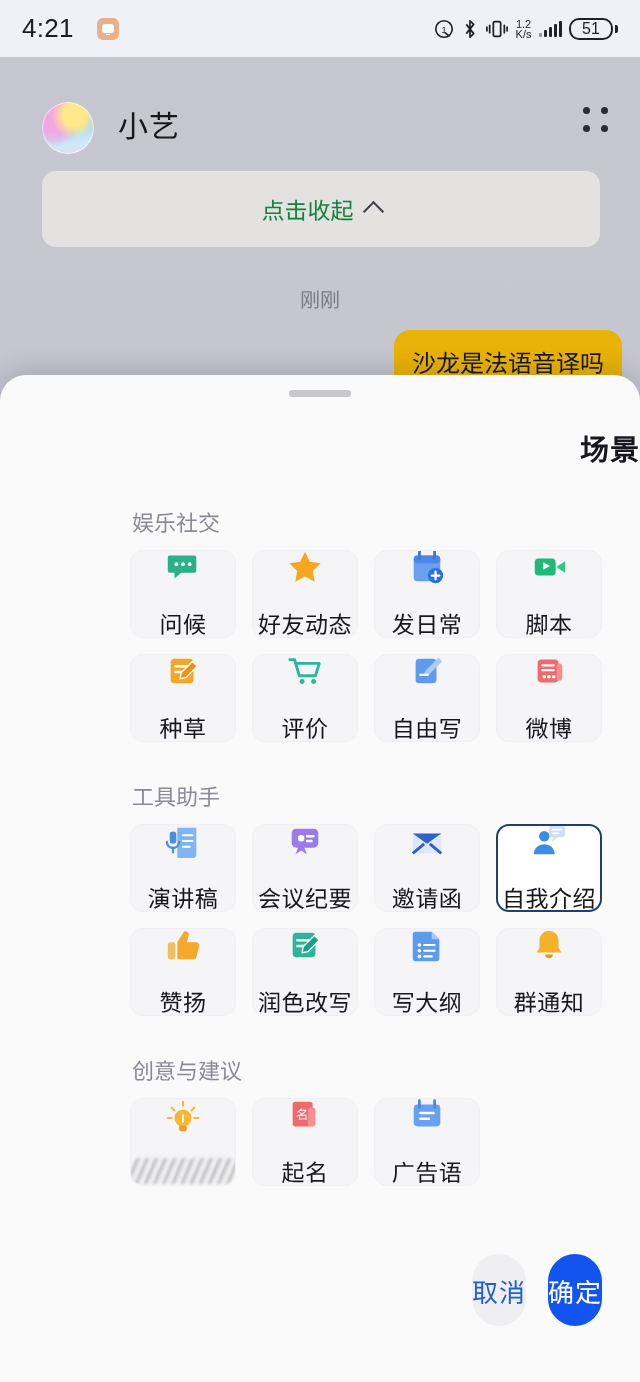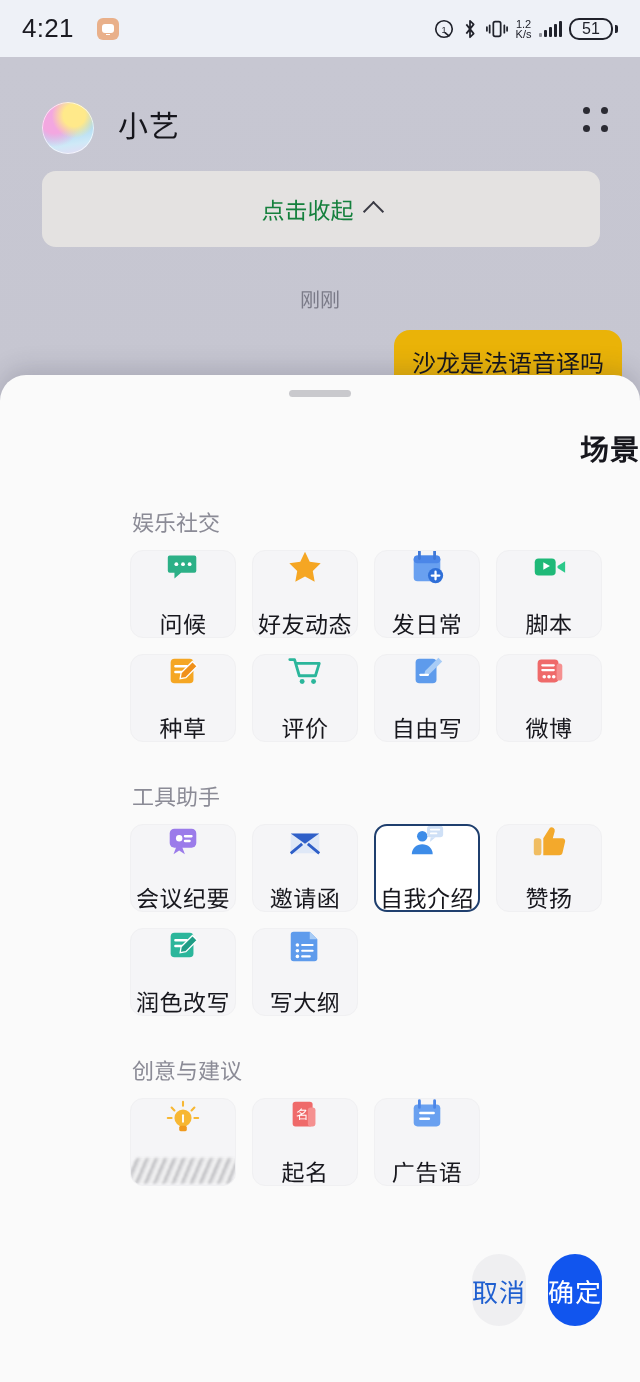--- a/index.html
+++ b/index.html
@@ -297,20 +297,31 @@
             </svg>
           </div>
           <div class="card-label">微博</div>
         </div>
       </div>
       <div class="section-label">工具助手</div>
       <div class="card-grid">
         <div class="card">
           <div class="card-icon">
             <svg width="38" height="38" viewBox="0 0 40 40">
+              <path d="M14 6h20v28a4 4 0 01-4 4H14z" fill="#7eb6f2"></path>
+              <path d="M20 14h10M20 20h10M20 26h7" stroke="#fff" stroke-width="2.2" stroke-linecap="round"></path>
+              <rect x="6" y="10" width="7" height="13" rx="3.5" fill="#4a8ede"></rect>
+              <path d="M3 21a6.5 6.5 0 0013 0M9.5 27v5" stroke="#4a8ede" stroke-width="2.4" stroke-linecap="round" fill="none"></path>
+            </svg>
+          </div>
+          <div class="card-label">演讲稿</div>
+        </div>
+        <div class="card">
+          <div class="card-icon">
+            <svg width="38" height="38" viewBox="0 0 40 40">
               <rect x="6" y="7" width="28" height="20" rx="5" fill="#9b7bea"></rect>
               <circle cx="16" cy="17" r="3.4" fill="#fff"></circle>
               <path d="M22 15h7M22 20h5" stroke="#fff" stroke-width="2.4" stroke-linecap="round"></path>
               <path d="M13 26l-3 8 6-4 6 4-3-8z" fill="#9b7bea"></path>
             </svg>
           </div>
           <div class="card-label">会议纪要</div>
         </div>
         <div class="card">
           <div class="card-icon">
@@ -359,20 +370,29 @@
               <path d="M8 6h17l8 8v20a3 3 0 01-3 3H8a3 3 0 01-3-3V9a3 3 0 013-3z" fill="#5e9bec"></path>
               <path d="M25 6l8 8h-8z" fill="#a8ccf6"></path>
               <circle cx="12" cy="20" r="1.9" fill="#fff"></circle>
               <circle cx="12" cy="26" r="1.9" fill="#fff"></circle>
               <circle cx="12" cy="32" r="1.9" fill="#fff"></circle>
               <path d="M17 20h11M17 26h11M17 32h8" stroke="#fff" stroke-width="2.2" stroke-linecap="round"></path>
             </svg>
           </div>
           <div class="card-label">写大纲</div>
         </div>
+        <div class="card">
+          <div class="card-icon">
+            <svg width="38" height="38" viewBox="0 0 40 40">
+              <path d="M20 5a10 10 0 0110 10v8l3 5H7l3-5v-8A10 10 0 0120 5z" fill="#f3b12c"></path>
+              <path d="M16 30a4 4 0 008 0z" fill="#e09c1c"></path>
+            </svg>
+          </div>
+          <div class="card-label">群通知</div>
+        </div>
       </div>
       <div class="section-label">创意与建议</div>
       <div class="card-grid">
         <div class="card">
           <div class="card-icon">
             <svg width="38" height="38" viewBox="0 0 40 40">
               <circle cx="20" cy="19" r="9" fill="#f7b733"></circle>
               <rect x="16" y="27" width="8" height="6" rx="2" fill="#f09a1e"></rect>
               <path d="M20 16v7" stroke="#fff" stroke-width="2" stroke-linecap="round"></path>
               <path d="M20 2v4M8 8l3 3M32 8l-3 3M4 19h4M32 19h4" stroke="#f7b733" stroke-width="2.2" stroke-linecap="round"></path>

